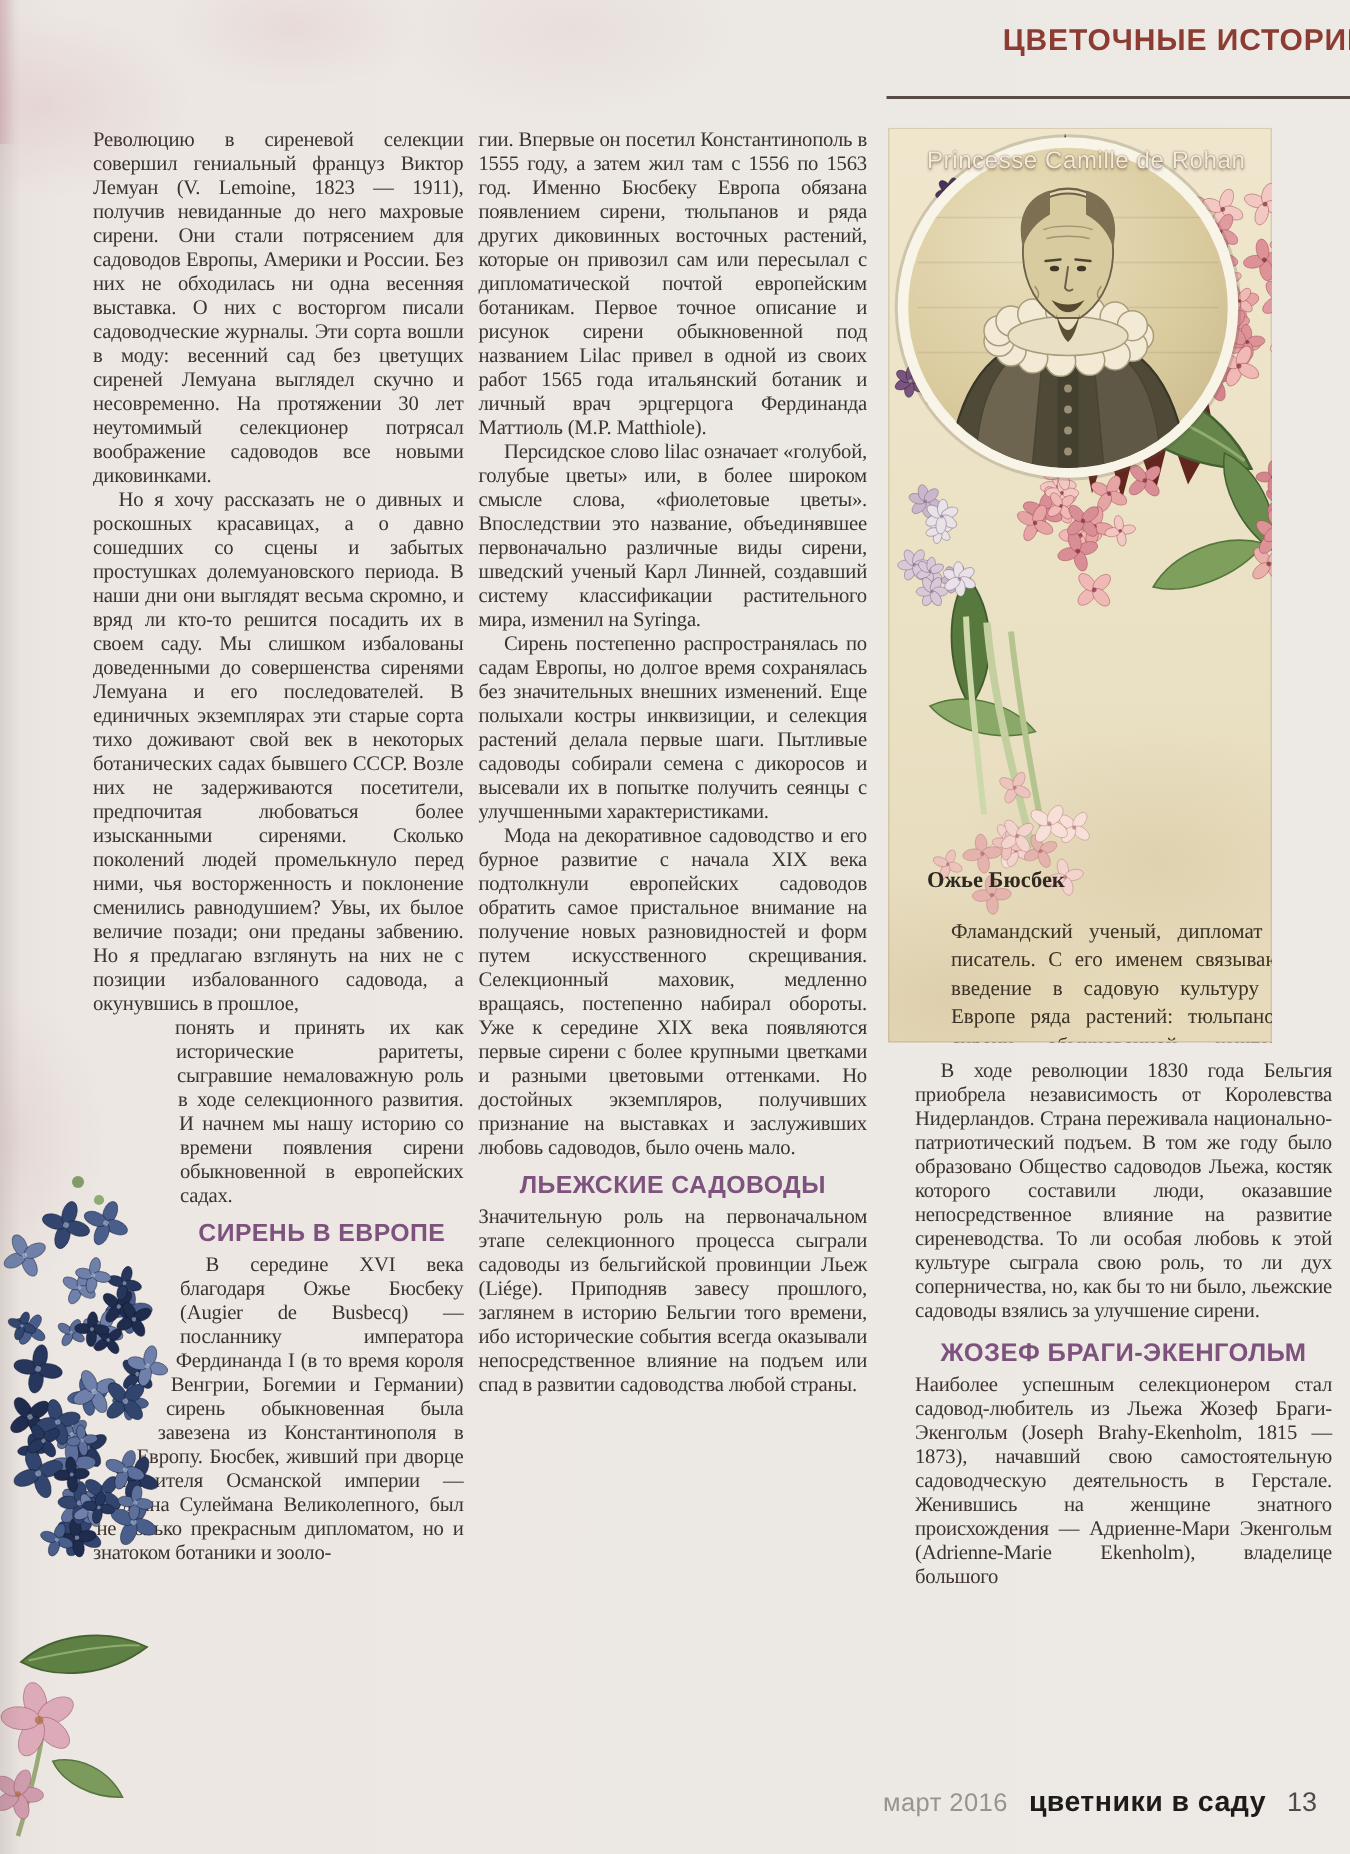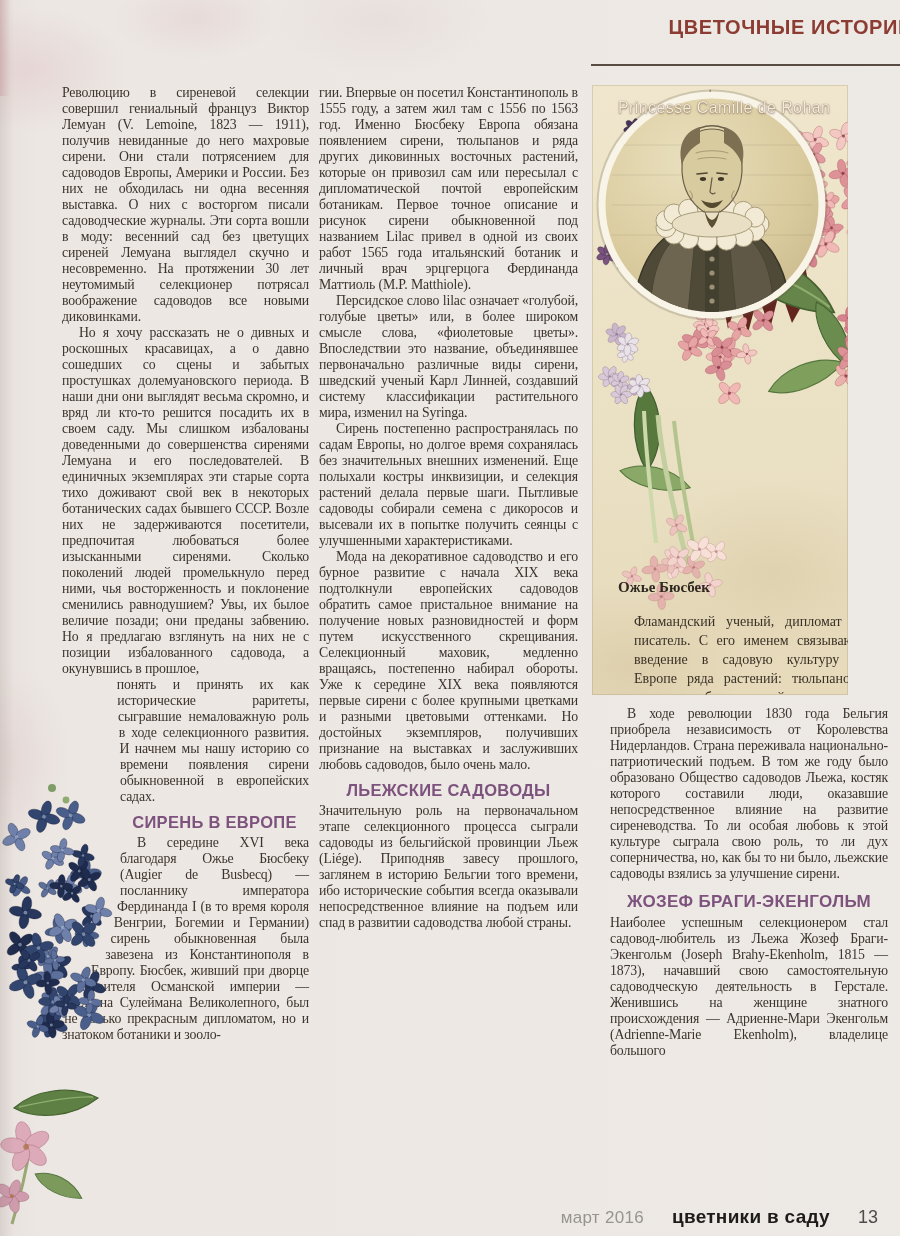--- a/index.html
+++ b/index.html
@@ -56,22 +56,22 @@
   .fig-caption{position:absolute;left:26px;top:494px;width:258px;z-index:6;}
   .fig-caption .ct{font-weight:bold;font-size:15px;color:#2e2820;margin:0 0 4px;}
   .fig-caption .cx{font-size:14px;line-height:19px;text-align:justify;color:#3a3126;margin:16px;}
 
   
   .deco{position:absolute;pointer-events:none;}
   #blue-lilac-svg{left:-6px;top:758px;}
   #bottom-pink-svg{left:-4px;top:1112px;}
 
   
-  .footer{position:absolute;top:1191px;right:22px;display:flex;align-items:baseline;gap:28px;
-    font-family:"Liberation Sans","DejaVu Sans",sans-serif;margin-top:15px;}
+  .footer{position:absolute;top:1191px;right:22px;display:flex;align-items:baseline;gap:14px;
+    font-family:"Liberation Sans","DejaVu Sans",sans-serif;}
   .footer .date{font-size:17px;color:#95948f;font-weight:normal;letter-spacing:.3px;}
   .footer .mag{font-size:19px;font-weight:bold;color:#1d1c1a;letter-spacing:.3px;}
   .footer .pg{font-size:18px;color:#4d4c4a;}
 </style>
 </head>
 <body>
 
 <div class="page">
 
   <div class="section-header">

